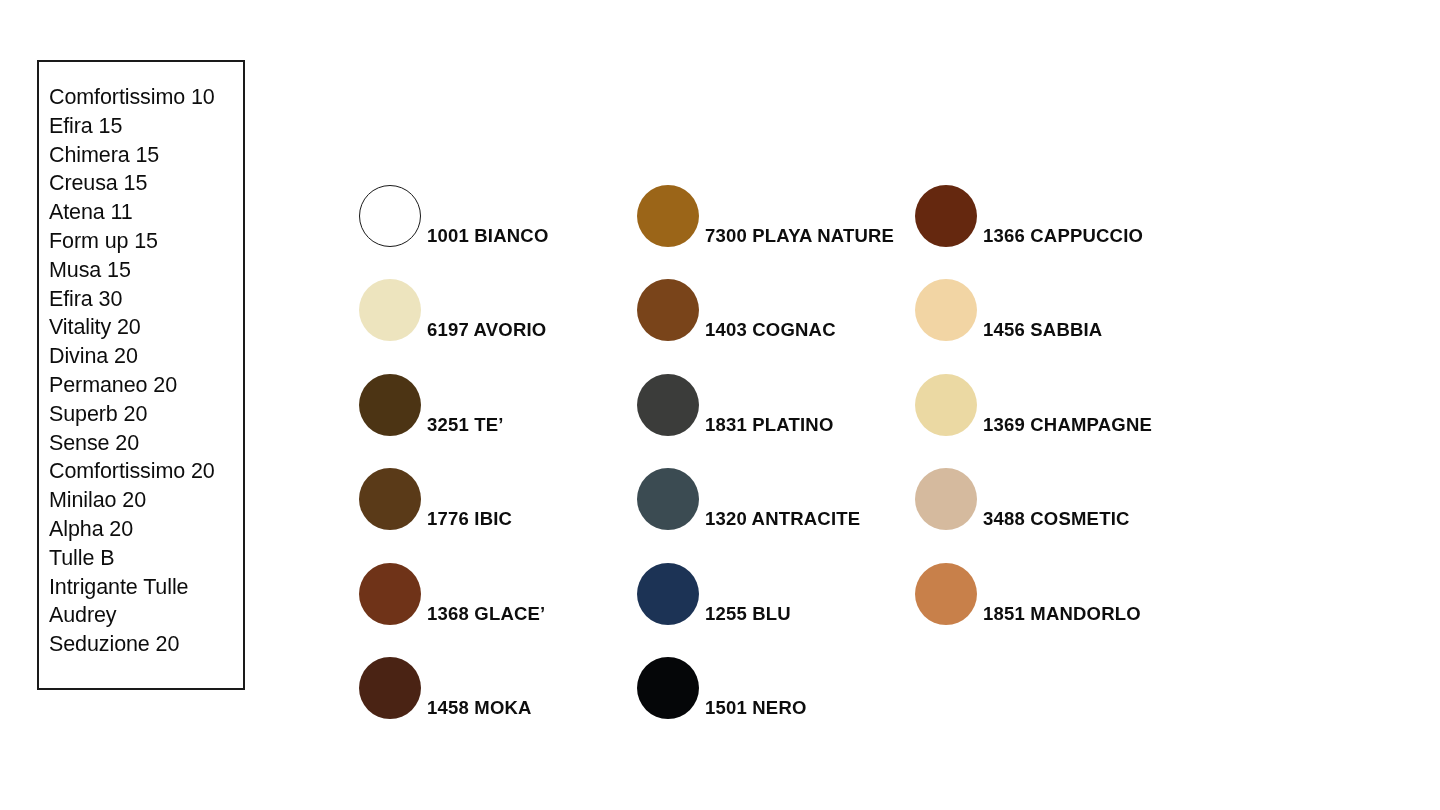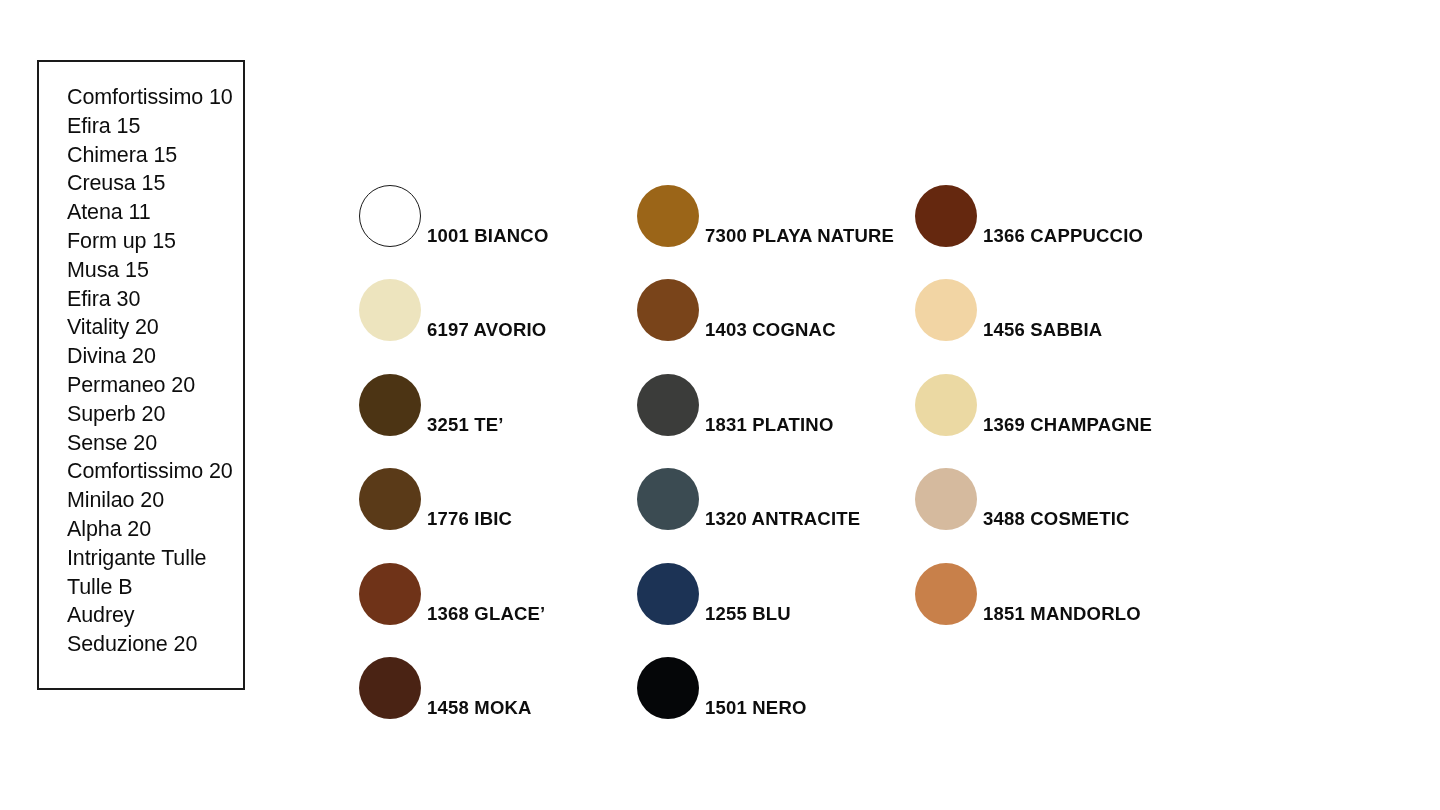--- a/index.html
+++ b/index.html
@@ -30,21 +30,21 @@
   #product-list {
     margin: 0;
     padding: 21px 0 0 0;
     list-style: none;
   }
   #product-list li {
     font-family: "Liberation Sans", sans-serif;
     font-size: 21.5px;
     line-height: 28.8px;
     color: #0d0d0d;
-    padding-left: 28px;
+    padding-left: 10px;
     white-space: nowrap;
     letter-spacing: -0.1px;
   }
 
   
   #swatch-grid {
     position: absolute;
     left: 359px;
     top: 152px;
     width: 1040px;
@@ -91,22 +91,22 @@
       <li>Musa 15</li>
       <li>Efira 30</li>
       <li>Vitality 20</li>
       <li>Divina 20</li>
       <li>Permaneo 20</li>
       <li>Superb 20</li>
       <li>Sense 20</li>
       <li>Comfortissimo 20</li>
       <li>Minilao 20</li>
       <li>Alpha 20</li>
+      <li>Tulle B</li>
       <li>Intrigante Tulle</li>
-      <li>Tulle B</li>
       <li>Audrey</li>
       <li>Seduzione 20</li>
     </ul>
 </div>
 
 <div id="swatch-grid">
     <div class="swatch-cell">
       <span class="swatch-dot outlined" style="background: rgb(255, 255, 255);"></span>
       <span class="swatch-label">1001 BIANCO</span>
     </div>

